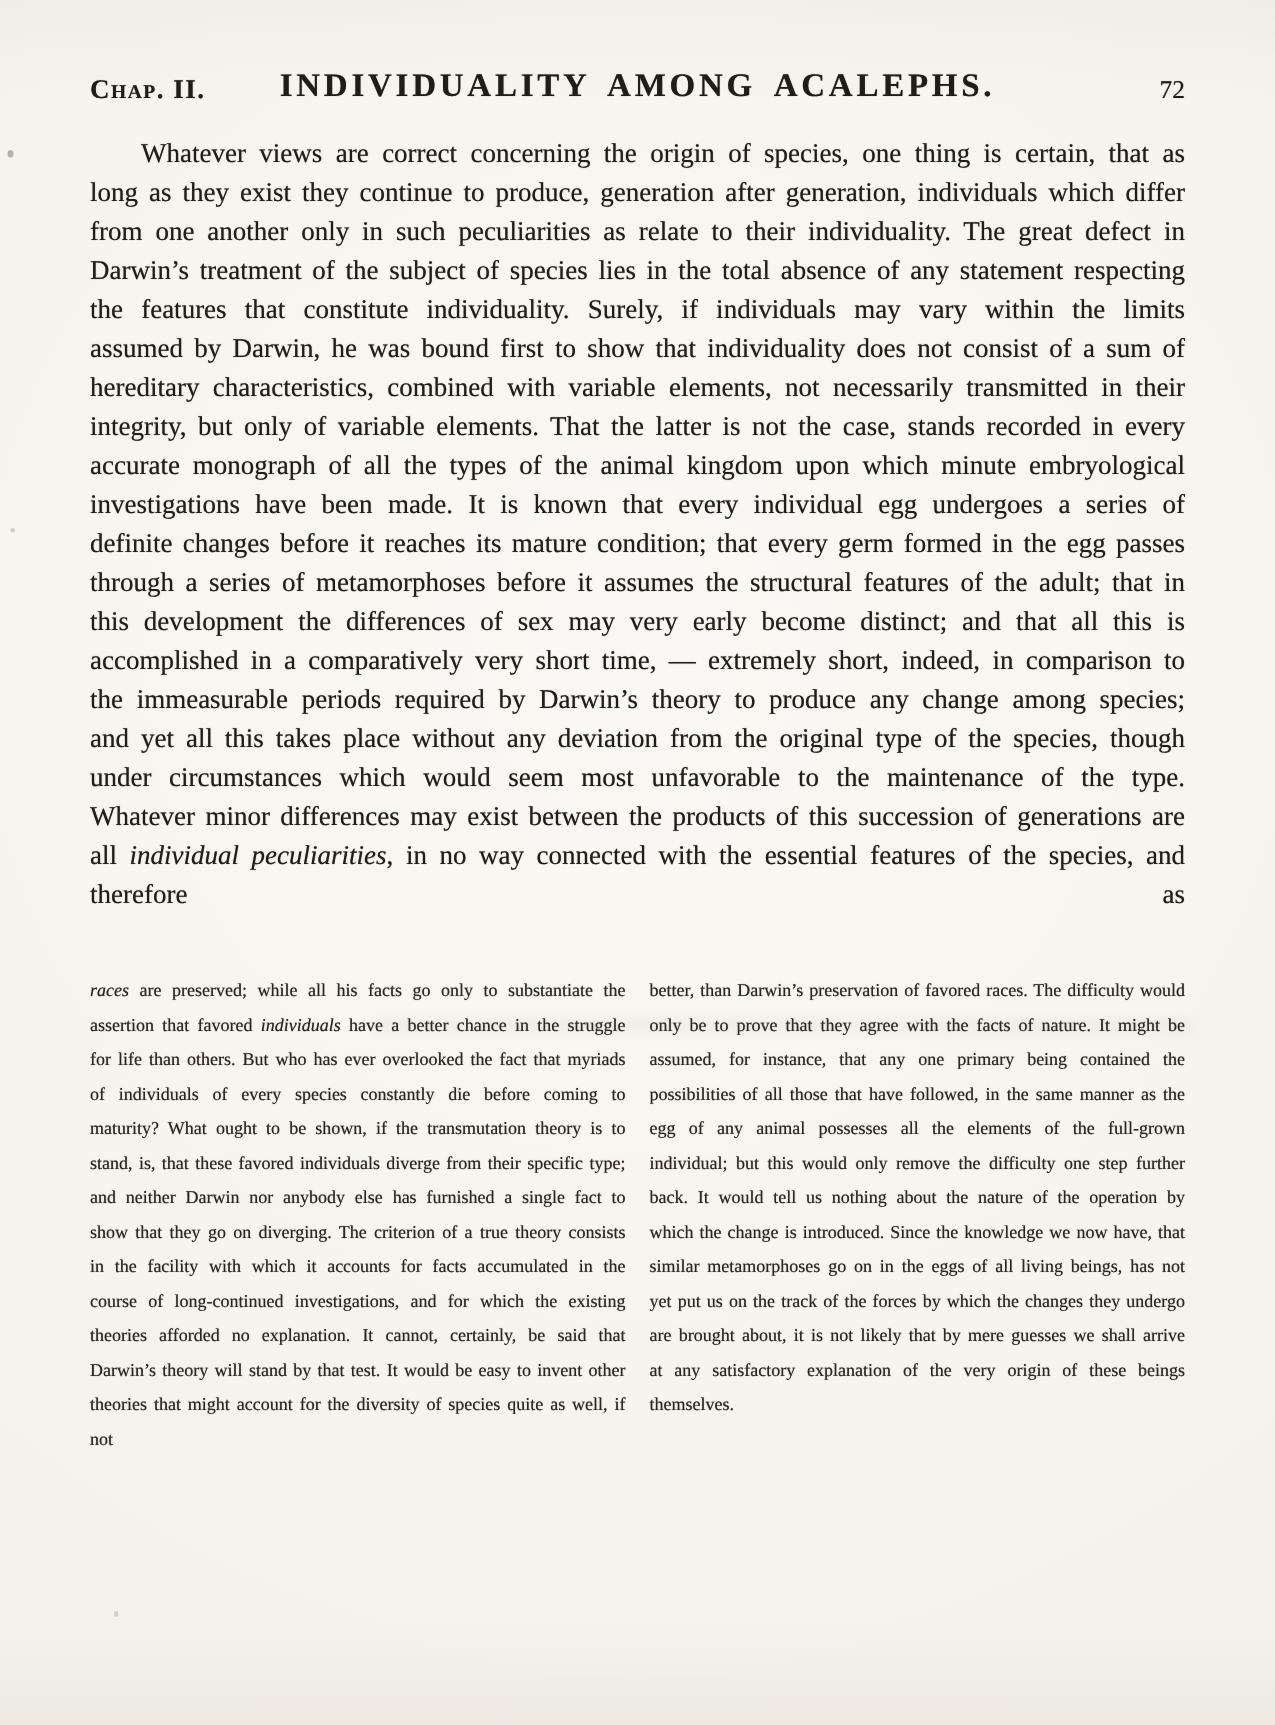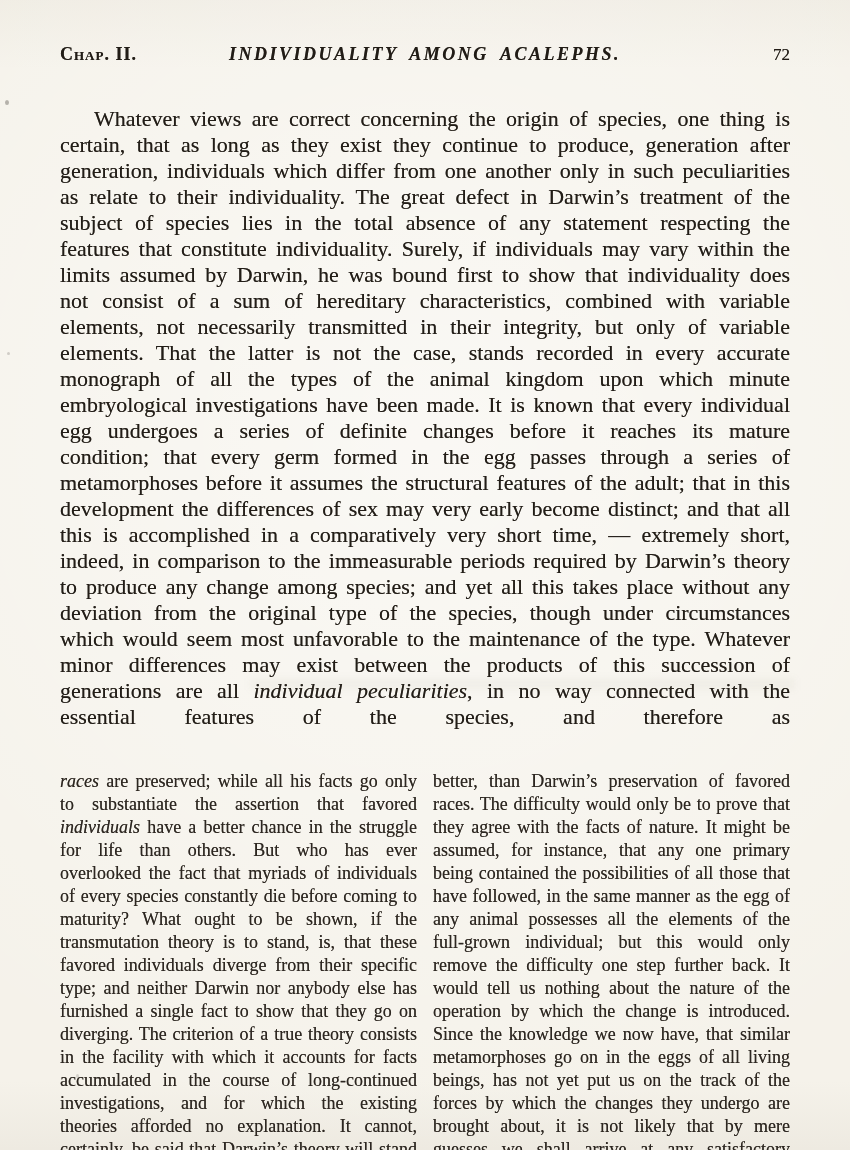--- a/index.html
+++ b/index.html
@@ -34,53 +34,52 @@
   .chapter-label {
     flex: 1 1 0;
     font-size: 18px;
     font-variant: small-caps;
     letter-spacing: 1px;
     text-align: left;
     white-space: nowrap;
   }
   .running-title {
     flex: 0 0 auto;
-    font-size: 18px;
+    font-size: 22px;
     letter-spacing: 2.5px;
     word-spacing: 5px;
     text-align: center;
     white-space: nowrap;
-    font-style: italic;
   }
   .page-number {
     flex: 1 1 0;
     font-size: 17px;
     font-weight: 400;
     text-align: right;
   }
 
   
   .body-text {
-    margin-top: 41px;
-    font-size: 22px;
+    margin-top: 19px;
+    font-size: 18px;
     line-height: 26px;
     text-align: justify;
     text-align-last: justify;
     text-indent: 34px;
     word-spacing: 2px;
     color: #221d17;
   }
   .body-text .it { font-style: italic; }
 
   
   .footnotes {
     display: flex;
     gap: 16px;
     margin-top: 40px;
-    font-size: 18px;
+    font-size: 12px;
     line-height: 23px;
     color: #2d2721;
   }
   .fn-col {
     flex: 1 1 0;
     text-align: justify;
     word-spacing: 1px;
   }
   .fn-col.fn-left { text-align-last: justify; }
   .fn-col .it { font-style: italic; }

